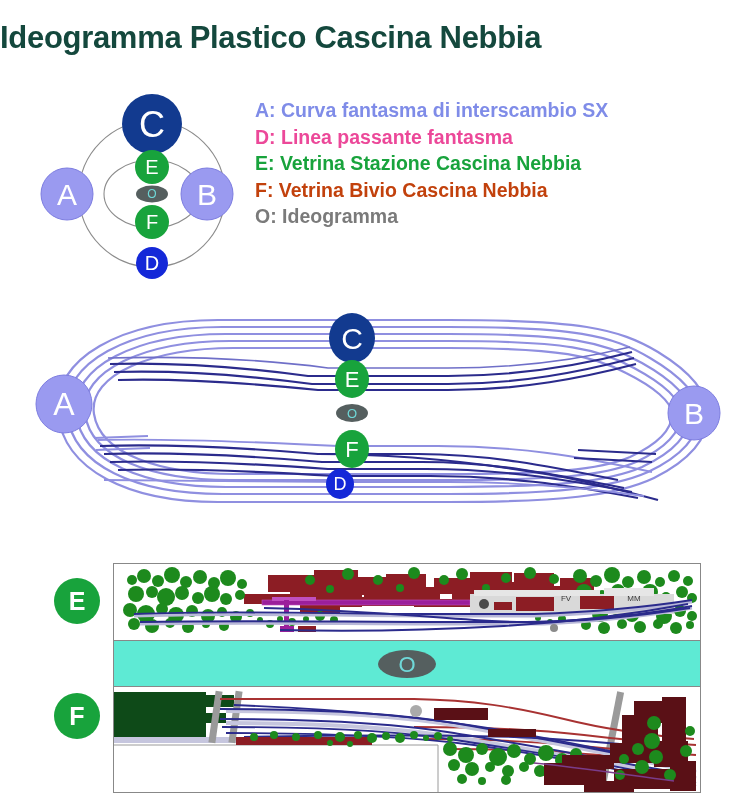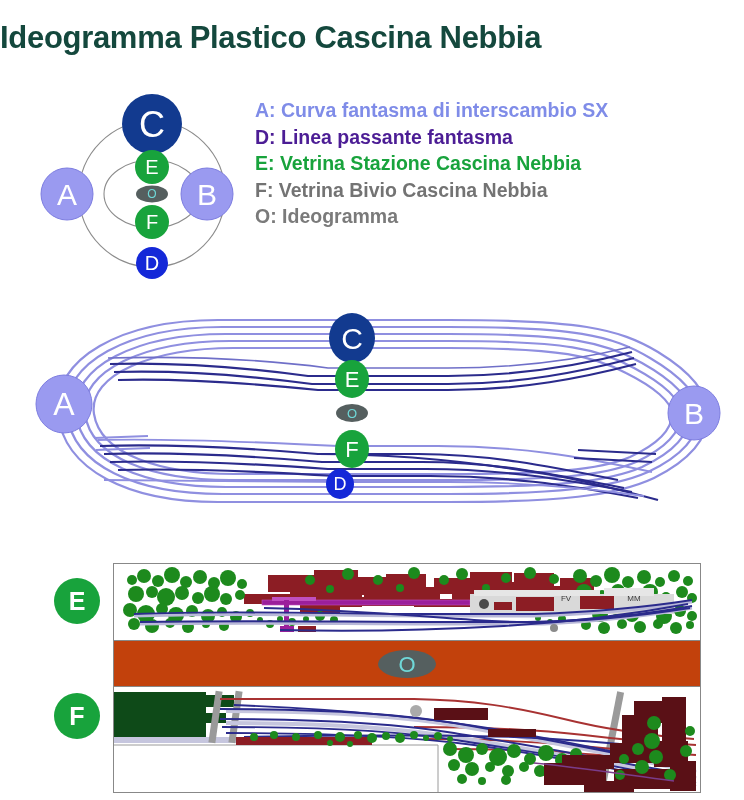--- a/index.html
+++ b/index.html
@@ -86,21 +86,21 @@
     text-align: center;
     line-height: 46px;
     font-family: "Liberation Sans", sans-serif;
   }
   #marker-E { left: 54px; top: 578px; }
   #marker-F { left: 54px; top: 693px; }
 
   .panel-box {
     position: absolute;
     border: 1px solid #888888;
-    background: #c2410c;
+    background: #5eead4;
     overflow: hidden;
   }
   #panel-E   { left: 113px; top: 563px;  width: 586px; height: 77px; }
   #panel-obs { left: 113px; top: 640px;  width: 586px; height: 46px; }
   #panel-F   { left: 113px; top: 686px;  width: 586px; height: 105px; }
 
   .panel-box svg { display: block; }
 
   #observer-badge {
     position: absolute;
@@ -158,29 +158,29 @@
       <text x="130" y="177" text-anchor="middle" dominant-baseline="central" font-family="'Liberation Sans', sans-serif" font-size="20" fill="#ffffff">D</text>
     </g>
   </svg>
 </div>
 
 <div id="legend">
   <div class="legend-row" style="color:#7f8ce8">
     <span class="lg-key">A:</span>
     <span class="lg-text">Curva fantasma di interscambio SX</span>
   </div>
-  <div class="legend-row" style="color:#4c1d95">
+  <div class="legend-row" style="color:#ec4899">
     <span class="lg-key">D:</span>
     <span class="lg-text">Linea passante fantasma</span>
   </div>
   <div class="legend-row" style="color:#18a33c">
     <span class="lg-key">E:</span>
     <span class="lg-text">Vetrina Stazione Cascina Nebbia</span>
   </div>
-  <div class="legend-row" style="color:#737373">
+  <div class="legend-row" style="color:#c2410c">
     <span class="lg-key">F:</span>
     <span class="lg-text">Vetrina Bivio Cascina Nebbia</span>
   </div>
   <div class="legend-row" style="color:#7a7a7a">
     <span class="lg-key">O:</span>
     <span class="lg-text">Ideogramma</span>
   </div>
 </div>
 
 <div id="loop-diagram">

